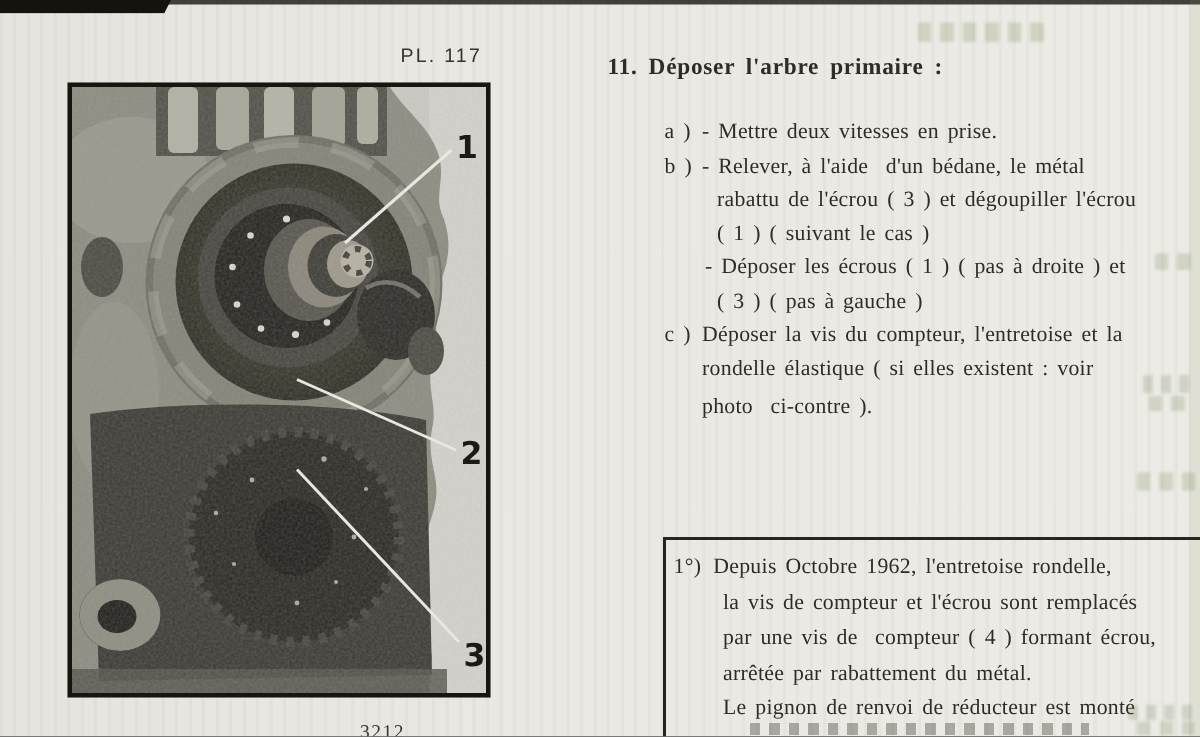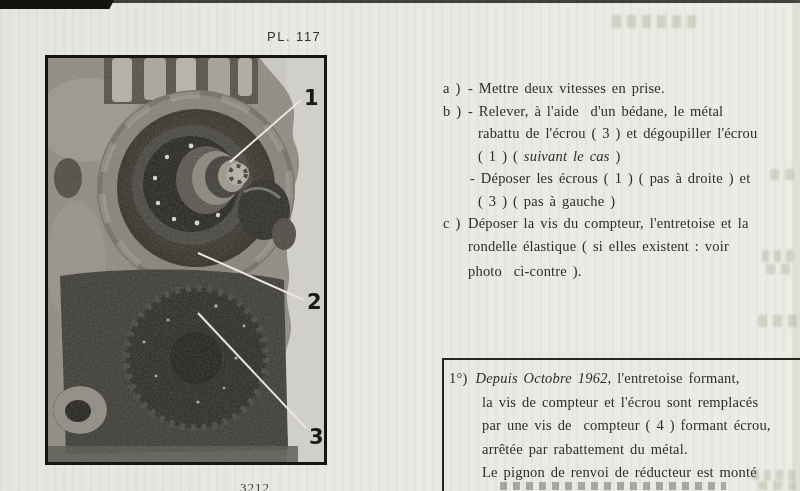--- a/index.html
+++ b/index.html
@@ -28,21 +28,21 @@
     letter-spacing:.5px;word-spacing:3px;white-space:pre;}
   .list{position:absolute;left:443px;top:77px;width:360px;font-size:14.5px;line-height:22.5px;
     letter-spacing:.2px;word-spacing:2px;}
   .item{display:flex;}
   .item-label{width:25px;flex:none;white-space:pre;}
   .item-body{flex:1;}
   .t-line{white-space:pre;}
   .ind{margin-left:10px;}
   .ind2{margin-left:2px;}
   .gap-top{margin-top:3px;}
-  .it{font-style:italic;}
+  .it{}
   
   .note-box{position:absolute;left:442px;top:358px;width:380px;height:140px;
     border-top:2px solid #26251f;border-left:2px solid #26251f;
     padding:7px 0 0 5px;box-sizing:border-box;
     font-size:14.5px;line-height:23.5px;letter-spacing:.2px;word-spacing:2px;}
   .note-line{white-space:pre;}
   .note-indent{margin-left:33px;}
   .note-label{margin-right:8px;}
   
   .ghost{position:absolute;border-radius:2px;filter:blur(1px);opacity:.4;
@@ -156,20 +156,21 @@
       <g font-family="DejaVu Sans, sans-serif" font-size="21" font-weight="bold" fill="#1b1a17">
         <text x="256" y="47">1</text>
         <text x="259" y="251">2</text>
         <text x="261" y="386">3</text>
       </g>
     </svg>
   </div>
 
   <div class="page-ref">3212</div>
 
+  <div class="heading">11. Déposer l'arbre primaire :</div>
 
   <div class="list">
     <div class="item">
       <span class="item-label">a )</span>
       <div class="item-body">
         <div class="t-line">- Mettre deux vitesses en prise.</div>
       </div>
     </div>
     <div class="item">
       <span class="item-label">b )</span>
@@ -185,21 +186,21 @@
       <span class="item-label">c )</span>
       <div class="item-body">
         <div class="t-line">Déposer la vis du compteur, l'entretoise et la</div>
         <div class="t-line">rondelle élastique ( si elles existent : voir</div>
         <div class="t-line gap-top">photo  ci-contre ).</div>
       </div>
     </div>
   </div>
 
   <div class="note-box">
-    <div class="note-line"><span class="note-label">1°)</span><span class="it">Depuis Octobre 1962</span><span>, l'entretoise formant,</span></div>
+    <div class="note-line"><span class="note-label">1°)</span><span class="it">Depuis Octobre 1962</span><span>, l'entretoise rondelle,</span></div>
     <div class="note-line note-indent">la vis de compteur et l'écrou sont remplacés</div>
     <div class="note-line note-indent">par une vis de  compteur ( 4 ) formant écrou,</div>
     <div class="note-line note-indent">arrêtée par rabattement du métal.</div>
     <div class="note-line note-indent">Le pignon de renvoi de réducteur est monté</div>
   </div>
   <div class="partial-line"></div>
 
   <div class="ghost" style="left:612px;top:15px;width:84px;height:13px;"></div>
   <div class="ghost" style="left:770px;top:169px;width:26px;height:11px;"></div>
   <div class="ghost dark" style="left:762px;top:250px;width:34px;height:12px;"></div>

